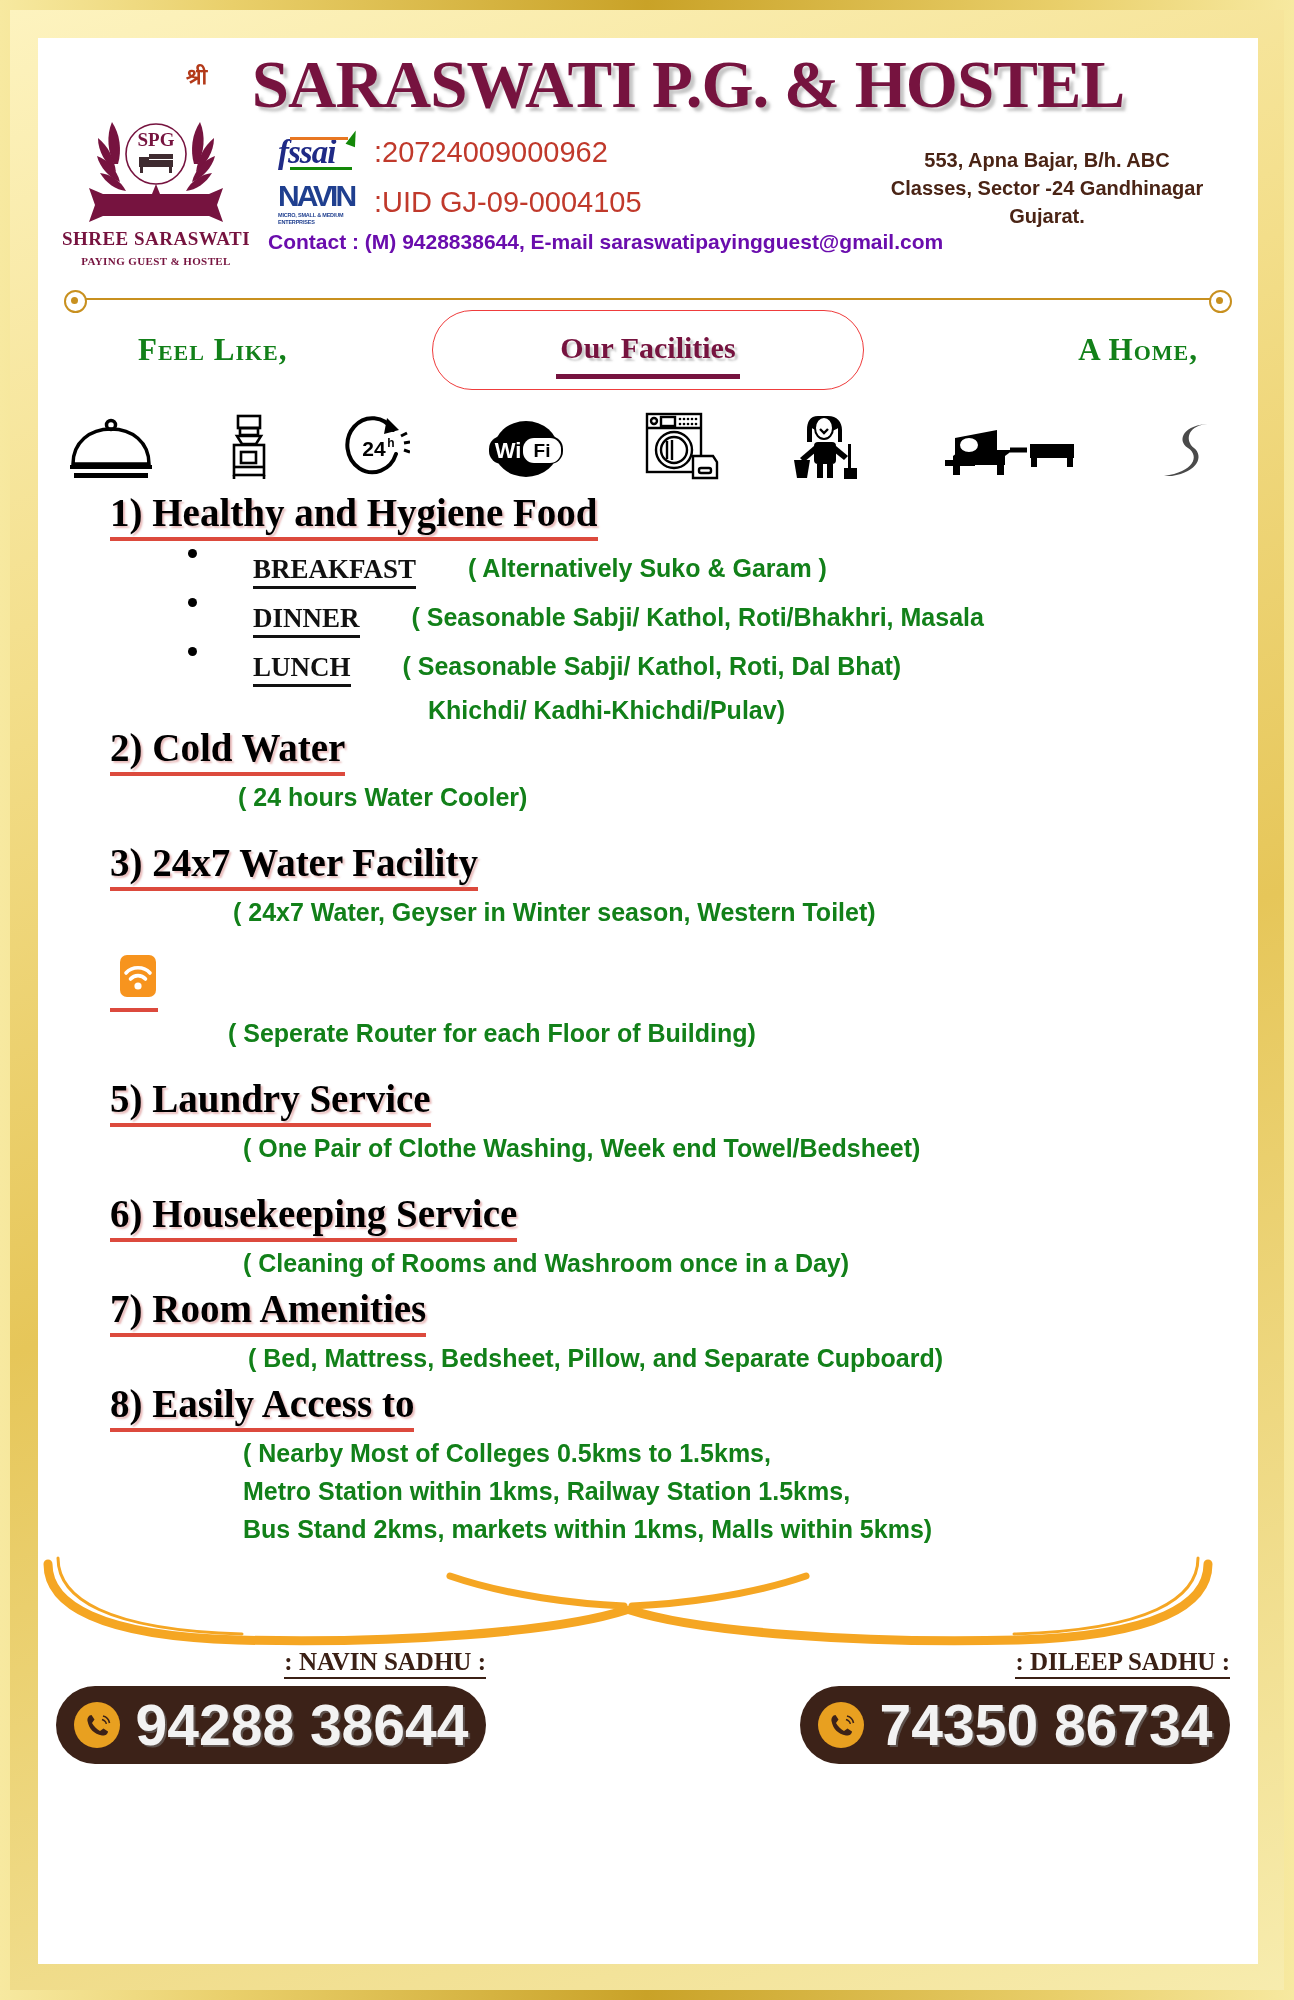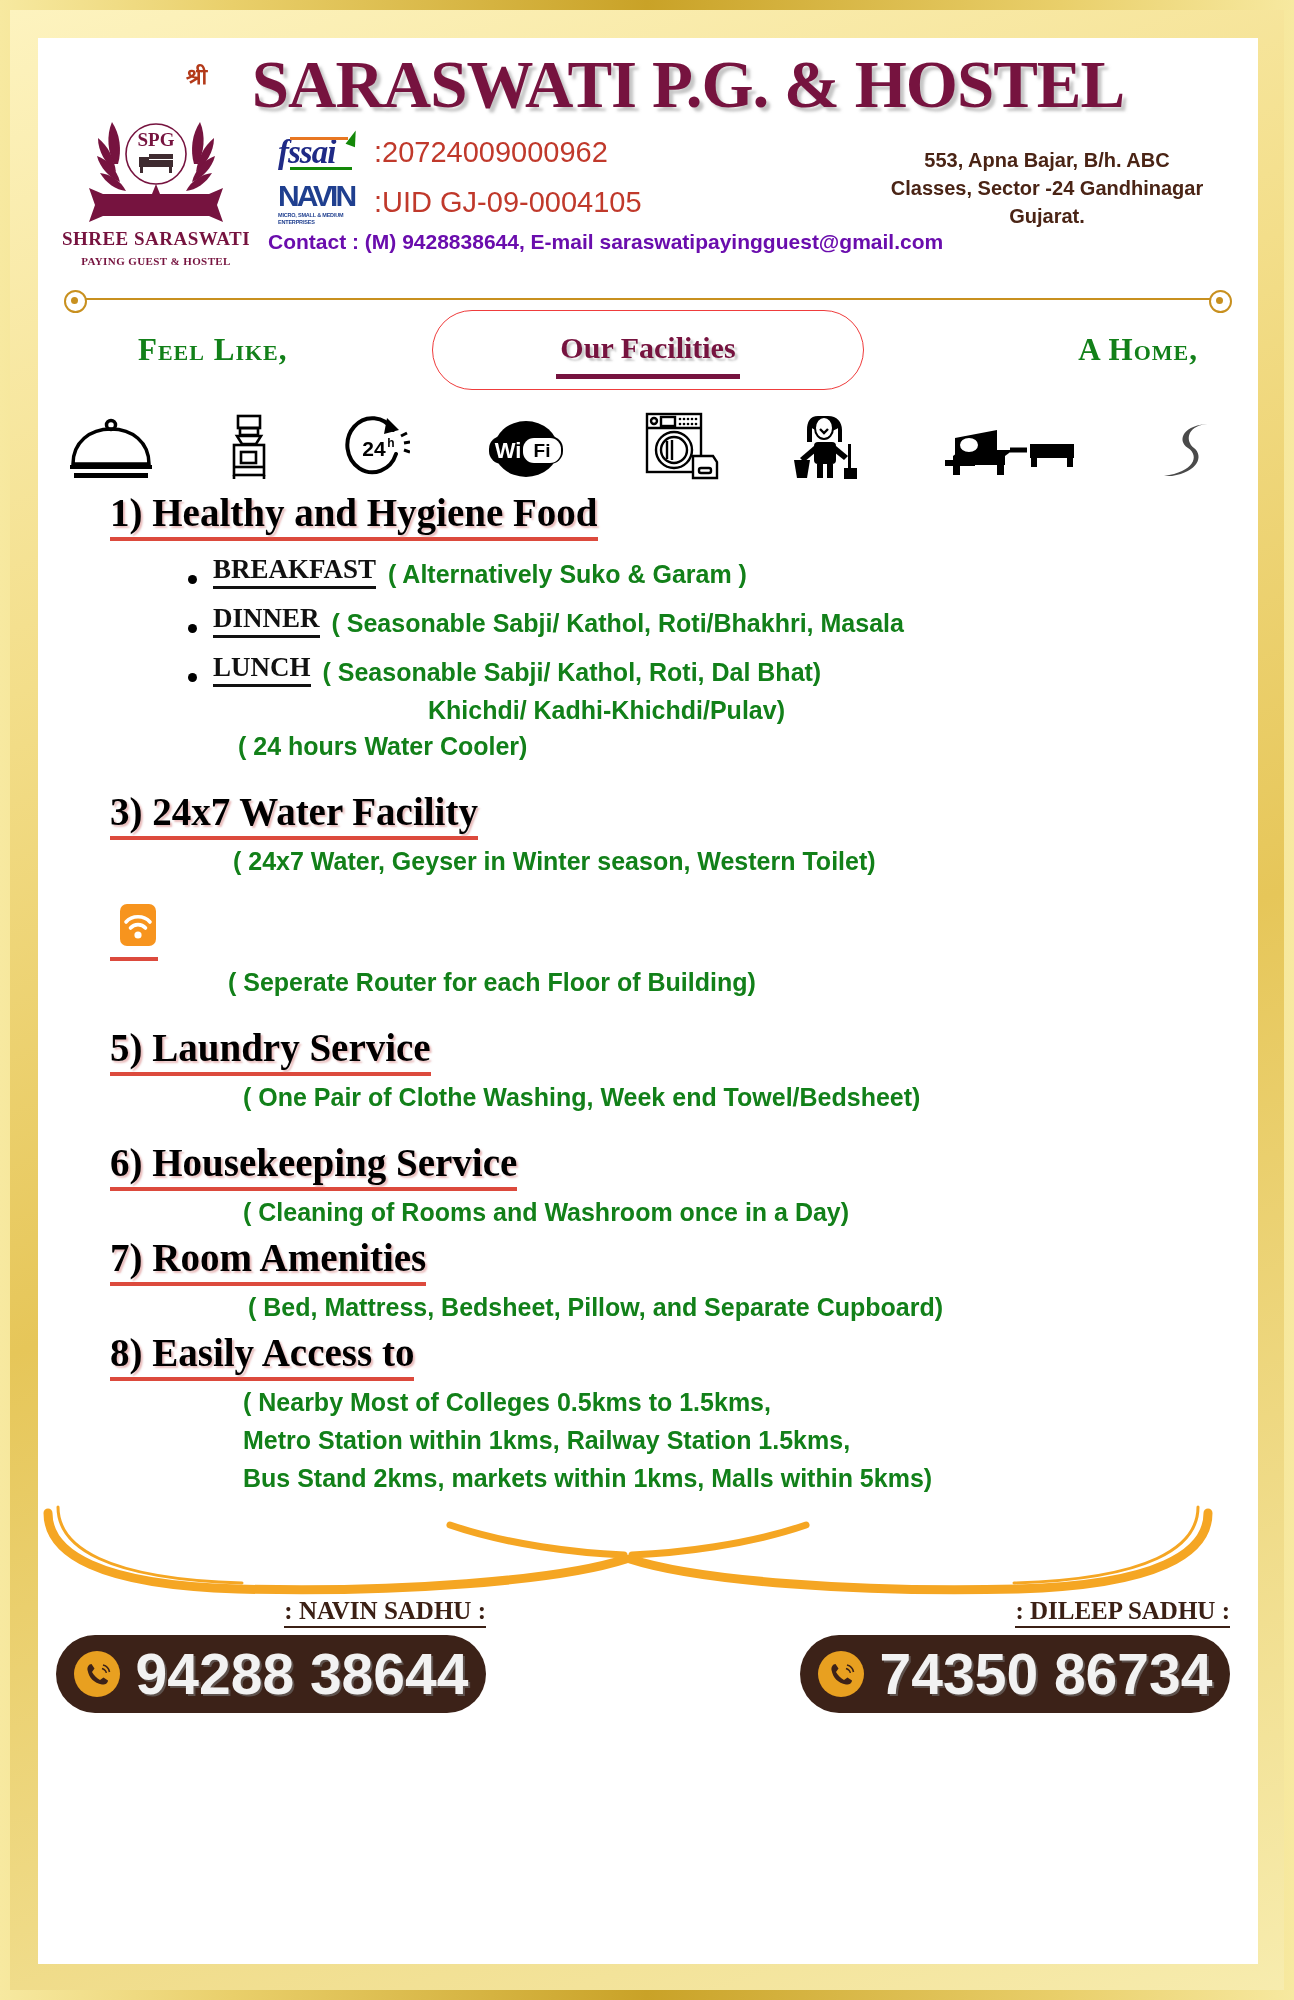--- a/index.html
+++ b/index.html
@@ -145,21 +145,21 @@
   .fhead .wifi-emoji{
     display:inline-block;vertical-align:-6px;margin-left:8px;
   }
   .fdesc{
     font-family:"Liberation Sans", sans-serif;font-weight:600;
     font-size:25px;color:#128019;line-height:34px;
     margin:4px 0 0 0;
   }
   .bullets{margin:6px 0 0 0;padding:0;list-style:none;}
   .bullets li{
-    display:flex;align-items:flex-end;margin:0 0 0 150px;padding:7px 0;
+    display:flex;align-items:flex-start;margin:0 0 0 150px;padding:7px 0;gap:40px;
   }
   .bullets li .bdot{
     width:9px;height:9px;border-radius:50%;background:#000;
     margin-right:16px;flex:0 0 auto;transform:translateY(-5px);
   }
   .meal{
     font-family:"Liberation Serif", serif;font-weight:bold;font-size:27px;
     color:#111;border-bottom:3px solid #111;white-space:nowrap;padding-bottom:1px;
   }
   .meal-desc{
@@ -431,20 +431,21 @@
         <li>
           <span class="bdot"></span>
           <span class="meal">LUNCH</span>
           <span class="meal-desc">( Seasonable Sabji/ Kathol, Roti, Dal Bhat)</span>
         </li>
       </ul>
       <div class="wrap-line">Khichdi/ Kadhi-Khichdi/Pulav)</div>
     </div>
 
     <div class="fitem">
+      <div class="fhead">2)  Cold Water</div>
       <div class="fdesc ind-1">( 24 hours Water Cooler)</div>
     </div>
 
     <div class="fitem" style="margin-top:26px;">
       <div class="fhead">3)  24x7 Water Facility</div>
       <div class="fdesc ind-2">( 24x7 Water, Geyser in Winter season, Western Toilet)</div>
     </div>
 
     <div class="fitem" style="margin-top:26px;">
       <div class="fhead">

